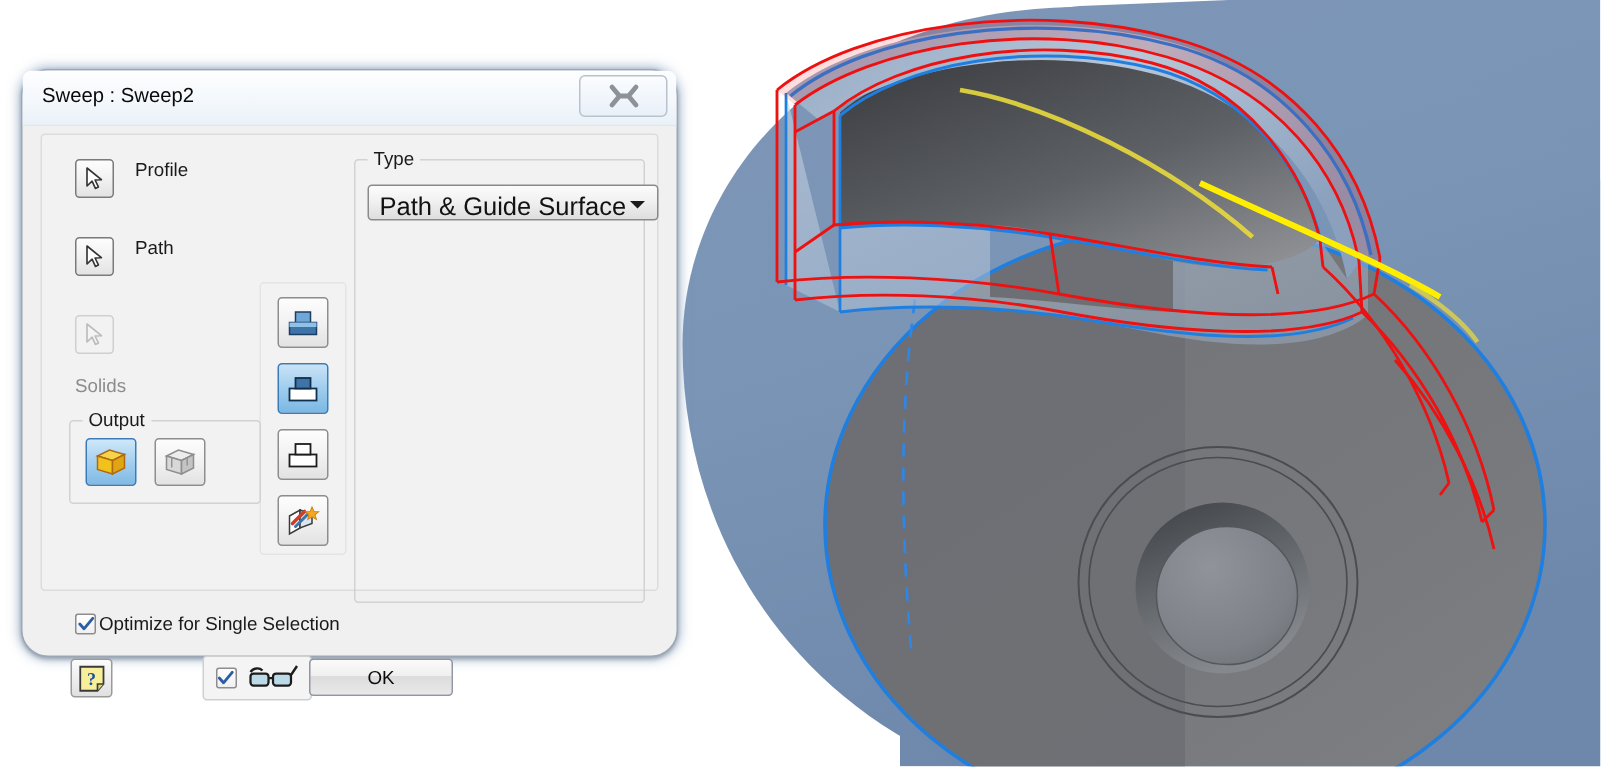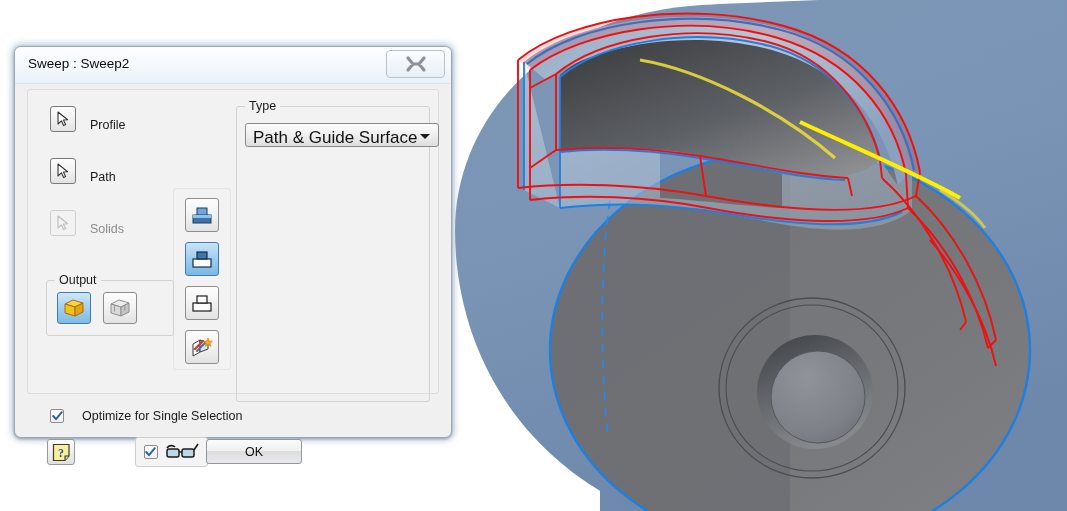--- a/index.html
+++ b/index.html
@@ -27,21 +27,21 @@
   #viewport svg { display: block; }
 
   
   #sweep-dialog {
     position: absolute;
     left: 14px;
     top: 46px;
     width: 438px;
     height: 392px;
     border: 1px solid #9ba7b5;
-    border-radius: 7px;
+    border-radius: 18px;
     background: #f0f0f0;
     box-shadow: 0 0 7px 2px rgba(120,150,185,0.55),
                 0 1px 3px rgba(0,0,0,0.35);
     box-sizing: border-box;
   }
   .titlebar {
     position: relative;
     height: 36px;
     border-top-left-radius: 6px;
     border-top-right-radius: 6px;
@@ -75,21 +75,21 @@
     background: #f2f2f2;
     border: 1px solid #dcdcdc;
     border-radius: 3px;
     box-sizing: border-box;
   }
 
   
   .sel-row {
     position: absolute;
     display: flex;
-    align-items: flex-end;
+    align-items: flex-start;
     gap: 14px;
   }
   .sel-btn {
     width: 26px; height: 26px;
     border: 1px solid #7a7a7a;
     border-radius: 3px;
     background: linear-gradient(to bottom, #fdfdfd 0%, #f3f3f3 45%, #e3e3e3 100%);
     display: flex; align-items: center; justify-content: center;
     cursor: pointer;
     box-sizing: border-box;
@@ -186,21 +186,21 @@
   }
   .out-btn.selected {
     border-color: #3b7cb8;
     background: linear-gradient(to bottom, #cfe7f9 0%, #a4cfef 50%, #7fbae5 100%);
   }
 
   
   #optimize-row {
     position: absolute;
     left: 35px; top: 362px;
-    display: flex; align-items: center; gap: 18px;
+    display: flex; align-items: center; gap: 2px;
   }
   .wincheck {
     width: 14px; height: 14px;
     border: 1px solid #8d8d8d;
     border-radius: 2px;
     background: linear-gradient(to bottom, #ffffff 0%, #f0f0f0 100%);
     display: flex; align-items: center; justify-content: center;
     cursor: pointer;
     box-sizing: border-box;
   }
@@ -389,21 +389,21 @@
 
     <div class="sel-row" style="left:22px; top:68px;">
       <div class="sel-btn">
         <svg width="14" height="16" viewBox="0 0 14 16">
           <path d="M2 1 L2 13 L5.4 9.8 L7.6 14.6 L9.6 13.6 L7.4 9 L11.6 8.8 Z" fill="#ffffff" stroke="#353535" stroke-width="1.1" stroke-linejoin="round"></path>
         </svg>
       </div>
       <span class="sel-label">Path</span>
     </div>
 
-    <div class="sel-row" style="left:22px; top:120px;">
+    <div class="sel-row" style="left:22px; top:120px;flex-direction:column;">
       <div class="sel-btn disabled">
         <svg width="14" height="16" viewBox="0 0 14 16">
           <path d="M2 1 L2 13 L5.4 9.8 L7.6 14.6 L9.6 13.6 L7.4 9 L11.6 8.8 Z" fill="#f4f4f4" stroke="#bcbcbc" stroke-width="1.1" stroke-linejoin="round"></path>
         </svg>
       </div>
       <span class="sel-label disabled">Solids</span>
     </div>
 
     <div class="bool-strip">
 

